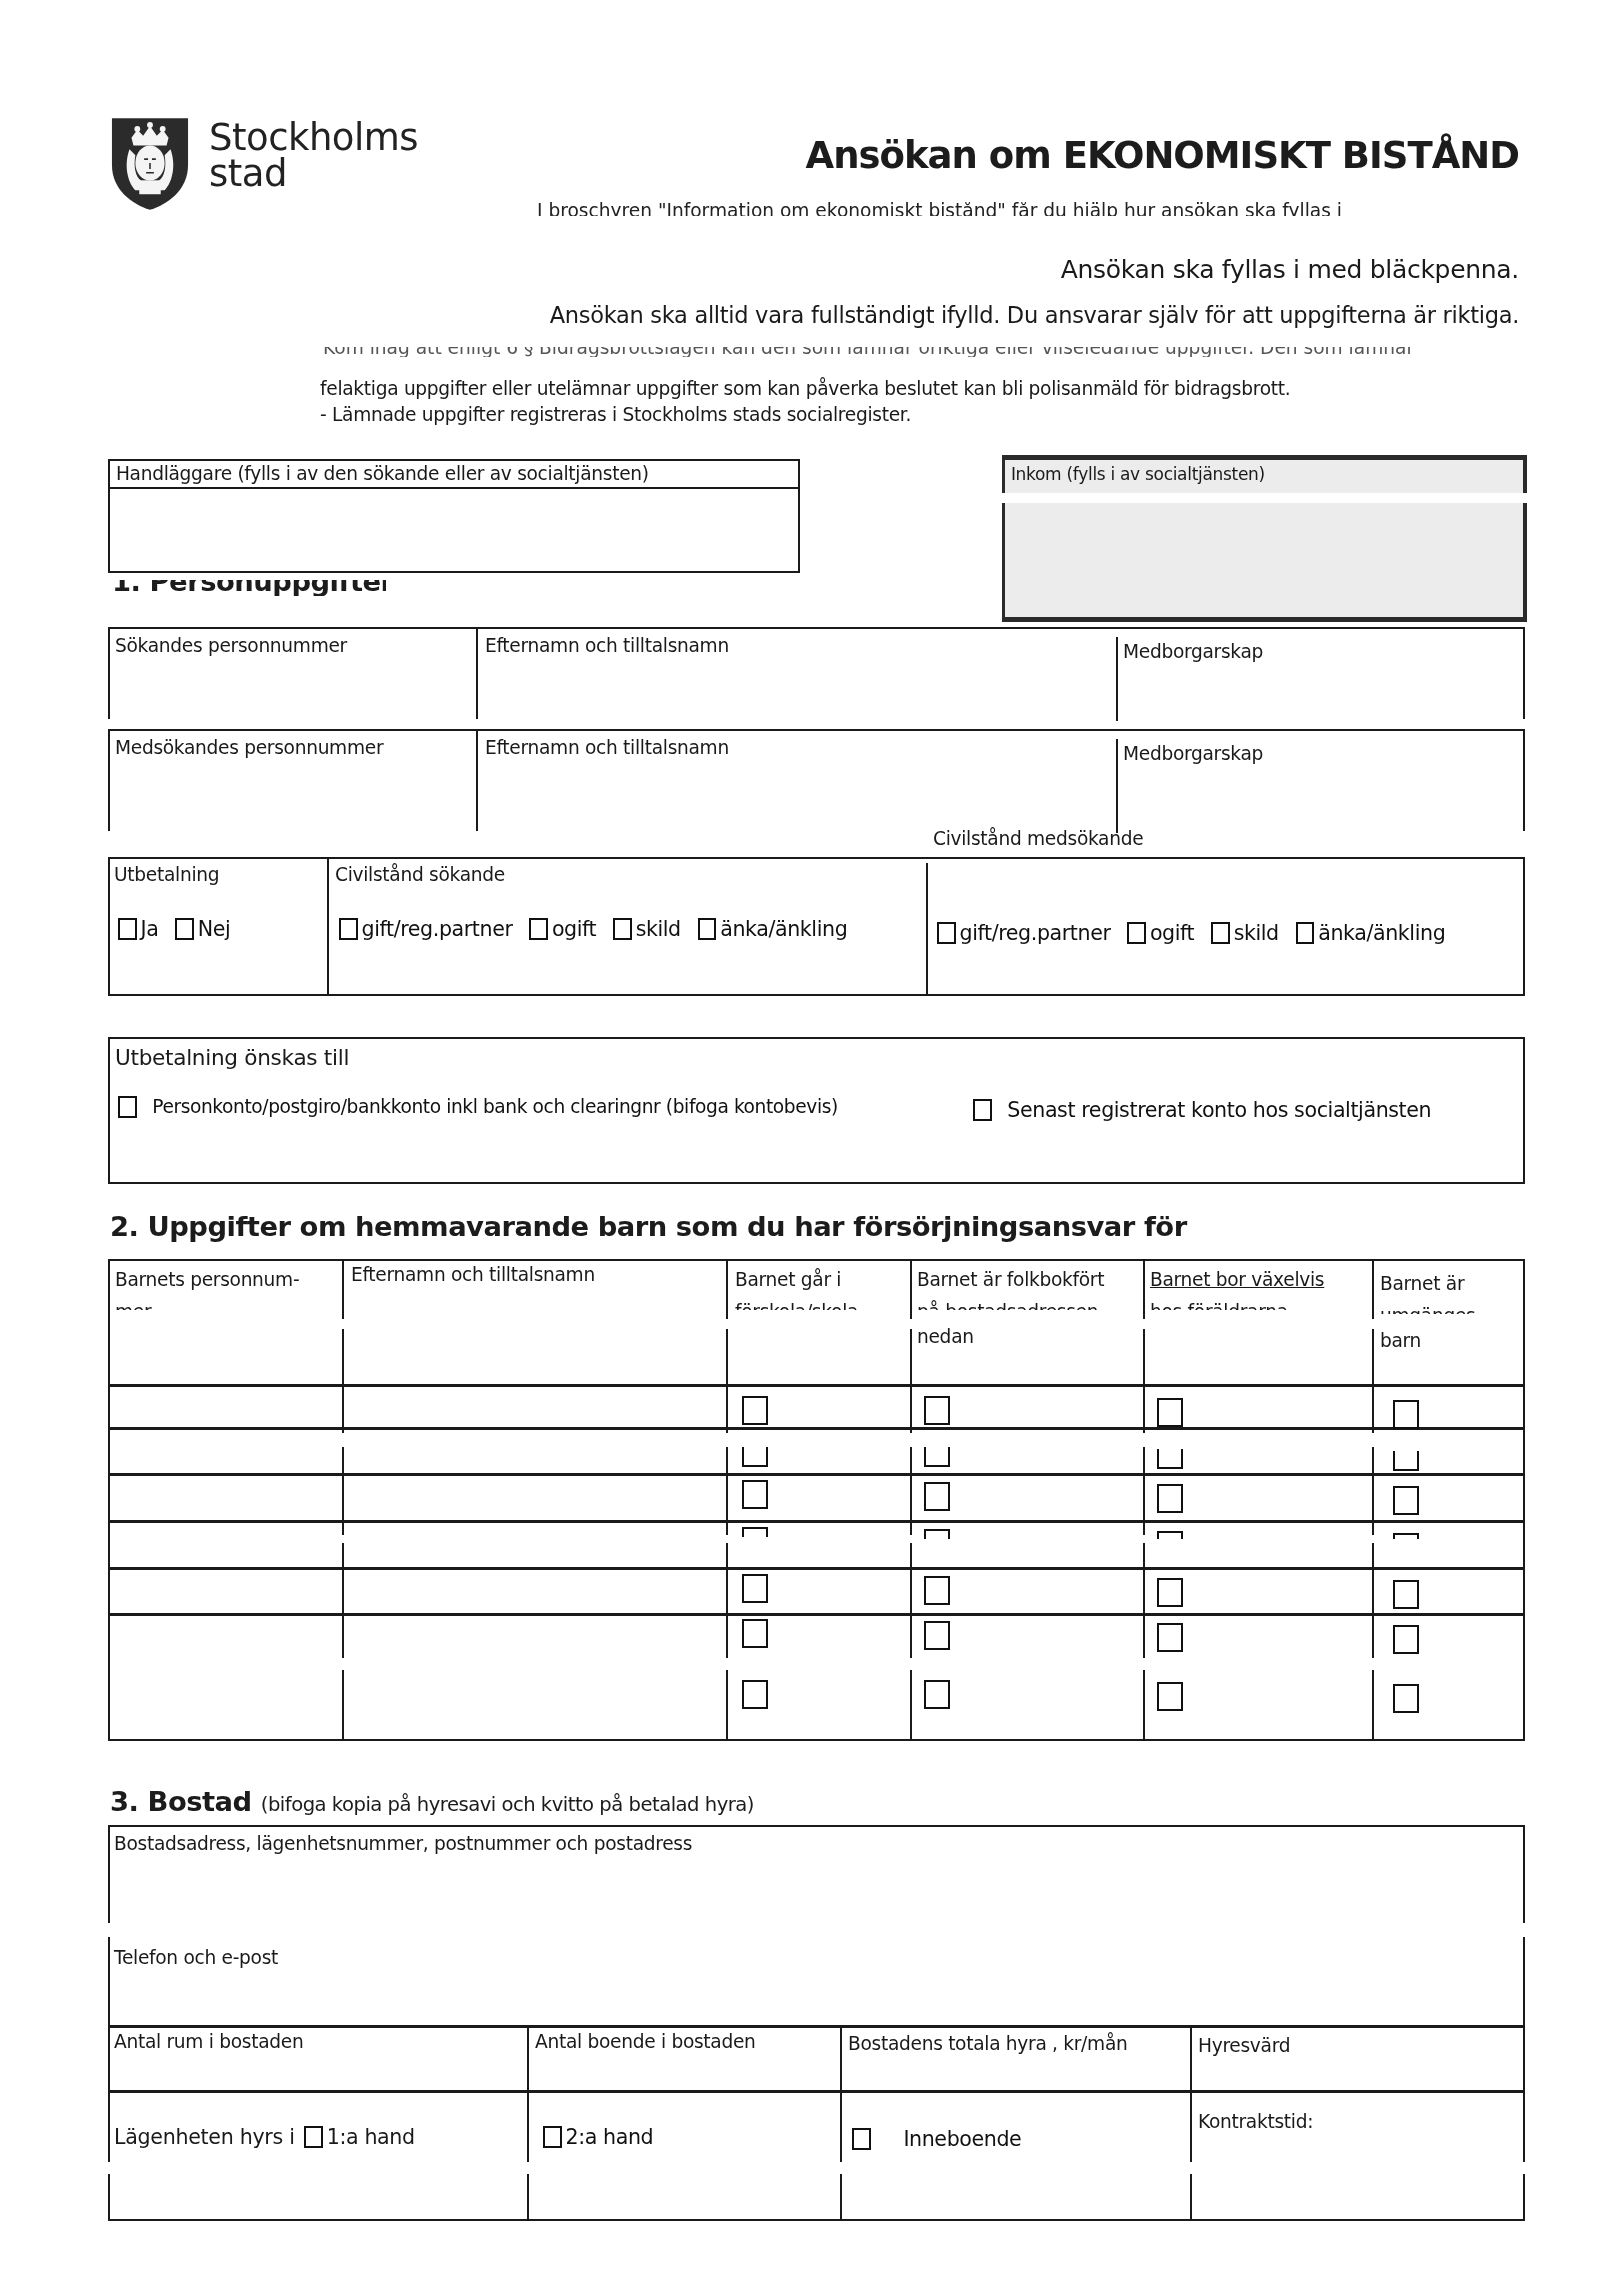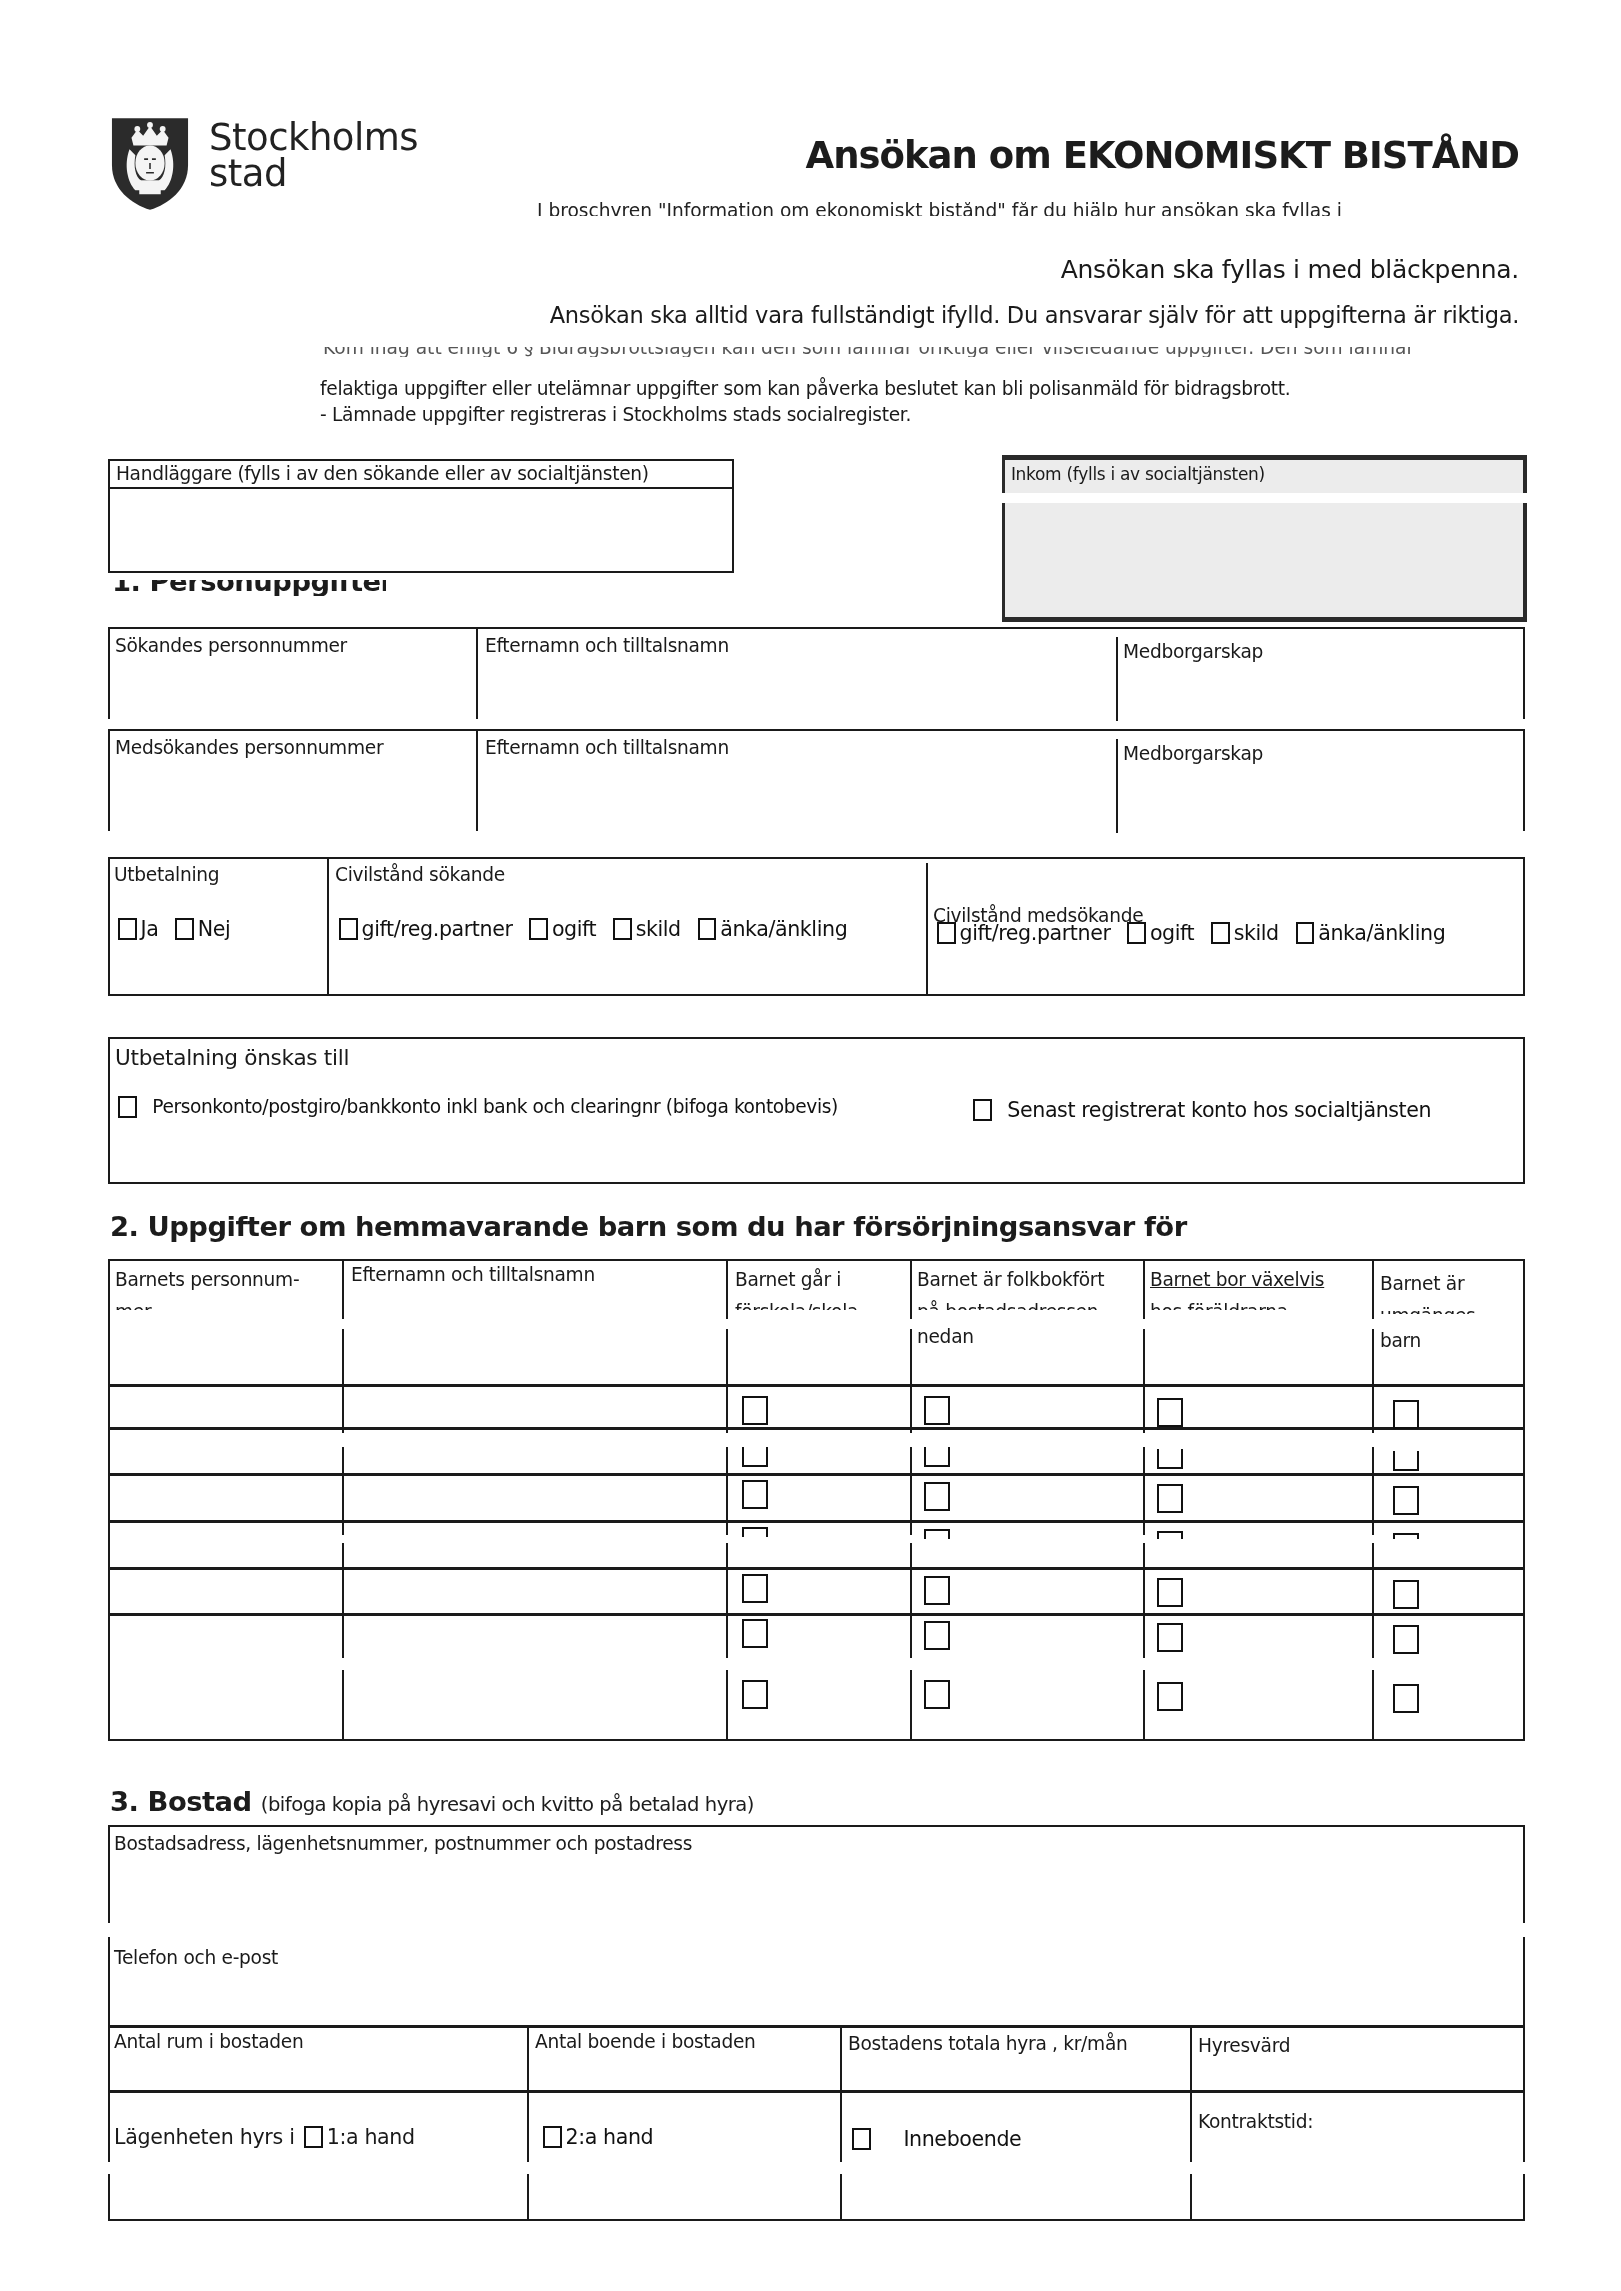--- a/index.html
+++ b/index.html
@@ -59,21 +59,21 @@
 
 <div class="note" style="right:102px; top:255px; font-size:25px;">Ansökan ska fyllas i med bläckpenna.</div>
 <div class="note" style="right:102px; top:302px; font-size:22.5px;">Ansökan ska alltid vara fullständigt ifylld. Du ansvarar själv för att uppgifterna är riktiga.</div>
 
 <div class="cutline" style="left:323px; top:347px; width:1196px; height:9.8px; color:#555;">
   <span style="position:relative; top:-9.8px;">Kom ihåg att enligt 6 § Bidragsbrottslagen kan den som lämnar oriktiga eller vilseledande uppgifter. Den som lämnar</span>
 </div>
 <div class="note" style="left:320px; top:378px; font-size:18.6px;">felaktiga uppgifter eller utelämnar uppgifter som kan påverka beslutet kan bli polisanmäld för bidragsbrott.</div>
 <div class="note" style="left:320px; top:404px; font-size:18.6px;">- Lämnade uppgifter registreras i Stockholms stads socialregister.</div>
 
-<div class="box" style="left:108px; top:459px; width:626px; height:114px;">
+<div class="box" style="left:108px; top:459px; width:692px; height:114px;">
   <div class="lbl" style="position:absolute; left:5.9px; top:2px;">Handläggare (fylls i av den sökande eller av socialtjänsten)</div>
   <div style="position:absolute; left:0; right:0; top:25.5px; height:2px; background:#1a1a1a;"></div>
 </div>
 
 <div class="abs gray-fill" style="left:1002px; top:455px; width:525px; height:167px; border-top:5.9px solid #2a2a2a; border-bottom:5.9px solid #2a2a2a; border-left:3.9px solid #2a2a2a; border-right:4.9px solid #2a2a2a; box-sizing:border-box;">
   <div class="lbl" style="position:absolute; left:5.9px; top:3.9px; font-size:17px;">Inkom (fylls i av socialtjänsten)</div>
   <div style="position:absolute; left:-3.9px; right:-4.9px; top:33px; height:9.8px; background:#fff;"></div>
 </div>
 
 <div class="abs" style="left:112px; top:580px; width:274px; height:15.7px; overflow:hidden;">
@@ -98,21 +98,21 @@
 <div class="lbl abs" style="left:1123px; top:743px;">Medborgarskap</div>
 <div class="abs" style="left:110px; top:763px; width:365px; height:67px;"></div>
 <div class="abs" style="left:480px; top:763px; width:633px; height:67px;"></div>
 <div class="abs" style="left:1120px; top:766px; width:402px; height:65px;"></div>
 
 <div class="box" style="left:108px; top:857px; width:1417px; height:139px;"></div>
 <div class="vline" style="left:327px; top:857px; height:139px;"></div>
 <div class="vline" style="left:926px; top:863px; height:133px;"></div>
 <div class="lbl abs" style="left:114px; top:864px;">Utbetalning</div>
 <div class="lbl abs" style="left:335px; top:864px;">Civilstånd sökande</div>
-<div class="lbl abs" style="left:933px; top:905px;">Civilstånd medsökande</div>
+<div class="lbl abs" style="left:933px; top:828px;">Civilstånd medsökande</div>
 
 <div class="abs" style="left:118px; top:917px;">
   <label class="opt">
       <span class="cb"></span>
       <span>Ja</span>
     </label>
   <label class="opt">
       <span class="cb"></span>
       <span>Nej</span>
     </label>

